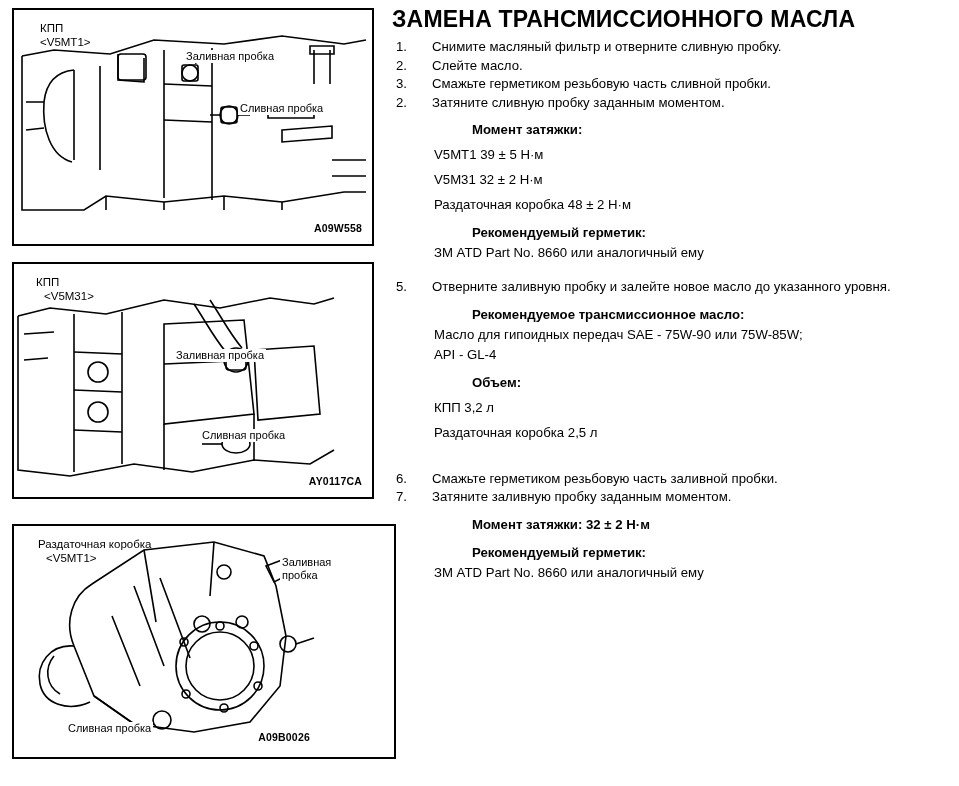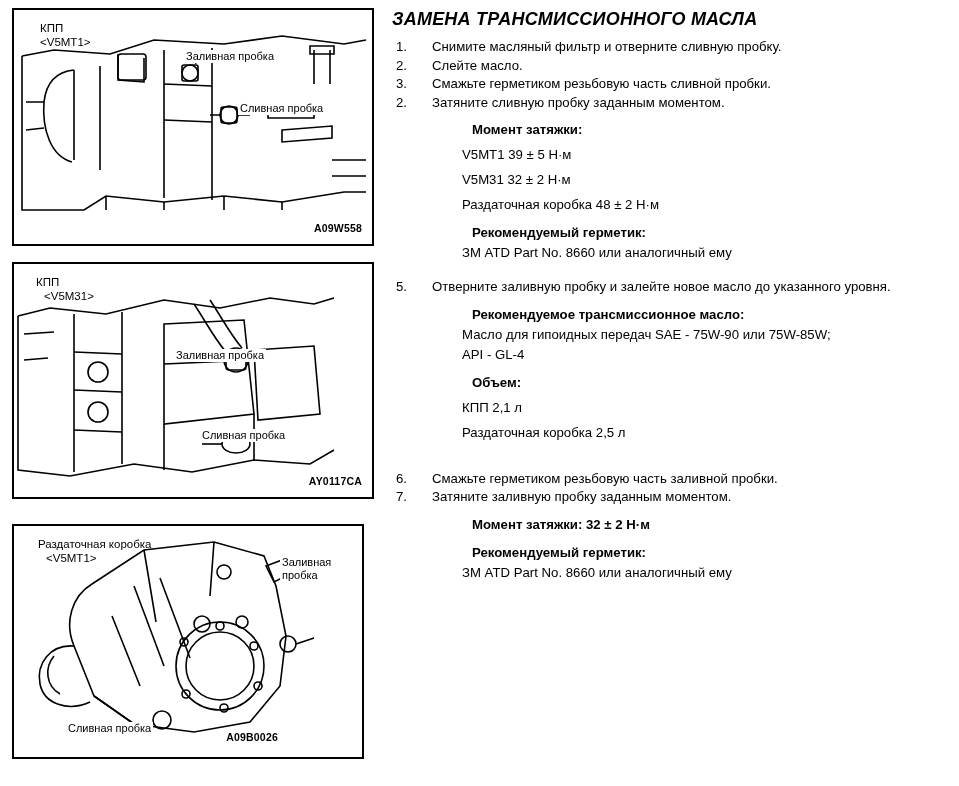--- a/index.html
+++ b/index.html
@@ -29,21 +29,21 @@
     width: 368px;
   }
   .figure {
     position: relative;
     border: 2px solid #000;
     background: #fff;
     box-sizing: border-box;
   }
   .fig1 { width: 362px; height: 238px; }
   .fig2 { width: 362px; height: 237px; margin-top: 16px; }
-  .fig3 { width: 352px; height: 235px; margin-top: 25px; }
+  .fig3 { width: 384px; height: 235px; margin-top: 25px; }
 
   .fig-title {
     position: absolute;
     font-size: 11.5px;
     font-weight: normal;
     line-height: 13px;
     white-space: pre;
   }
   .fig-code {
     position: absolute;
@@ -64,26 +64,25 @@
   }
 
   
   .content {
     position: absolute;
     left: 392px;
     top: 8px;
     width: 556px;
   }
   .doc-title {
-    font-size: 18px;
+    font-size: 23px;
     font-weight: bold;
     letter-spacing: .2px;
     margin: 0 0 8px 0;
     line-height: 22px;
-    font-style: italic;
   }
   .step {
     position: relative;
     padding-left: 40px;
     font-size: 13.2px;
     line-height: 17.5px;
     margin-bottom: 1px;
   }
   .step .num {
     position: absolute;
@@ -96,21 +95,21 @@
   .step-gap { margin-top: 12px; }
   .sub-head {
     margin-left: 40px;
     font-size: 13.2px;
     font-weight: bold;
     line-height: 18px;
     margin-top: 10px;
     padding-left: 40px;
   }
   .sub-item {
-    margin-left: 70px;
+    margin-left: 42px;
     font-size: 13.2px;
     line-height: 18px;
     margin-top: 7px;
   }
   .sub-item.close { margin-top: 2px; }
 </style>
 </head>
 <body>
 
 <div class="page">
@@ -268,21 +267,21 @@
     <div class="step step-gap" style="margin-top:16px;">
       <span class="num">5.</span>
       <span>Отверните заливную пробку и залейте новое масло до указанного уровня.</span>
     </div>
 
     <div class="sub-head">Рекомендуемое трансмиссионное масло:</div>
     <div class="sub-item close">Масло для гипоидных передач SAE - 75W-90 или 75W-85W;</div>
     <div class="sub-item close">API - GL-4</div>
 
     <div class="sub-head">Объем:</div>
-    <div class="sub-item">КПП 2,1 л</div>
+    <div class="sub-item">КПП 3,2 л</div>
     <div class="sub-item">Раздаточная коробка 2,5 л</div>
 
     <div class="step" style="margin-top:28px;">
       <span class="num">6.</span>
       <span>Смажьте герметиком резьбовую часть заливной пробки.</span>
     </div>
     <div class="step">
       <span class="num">7.</span>
       <span>Затяните заливную пробку заданным моментом.</span>
     </div>

